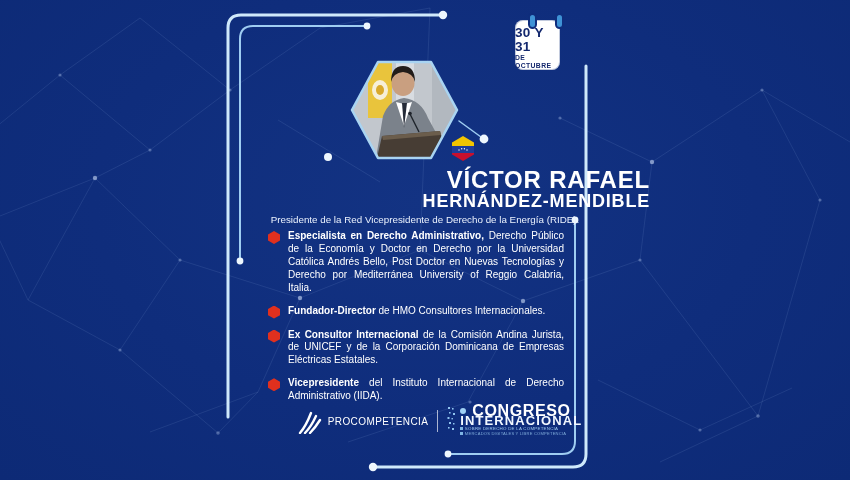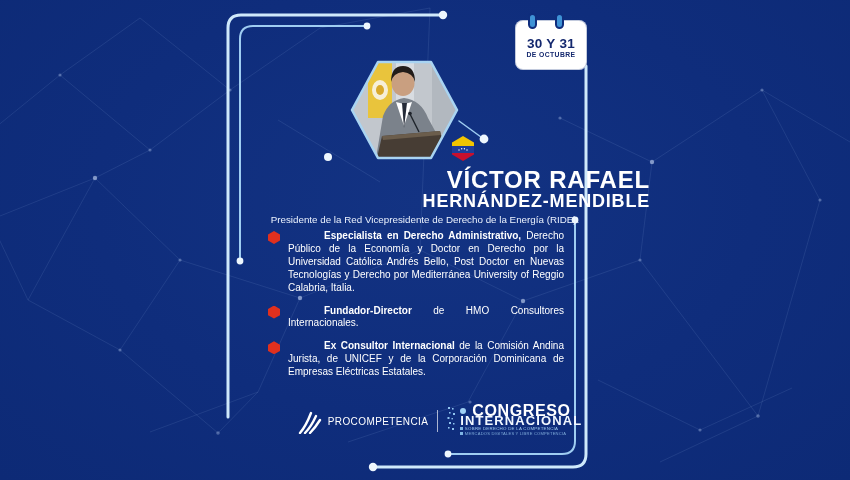--- a/index.html
+++ b/index.html
@@ -8,21 +8,21 @@
     background:radial-gradient(ellipse at 50% 42%, #133383 0%, #0f2d7c 55%, #0d2a76 100%);
     font-family:"Liberation Sans", sans-serif;
     -webkit-font-smoothing:antialiased;
   }
   .abs{position:absolute;}
   svg{display:block;}
 
   
   .calendar{left:515px;top:13px;width:62px;height:58px;}
   .cal-body{
-    position:absolute;left:0;top:7px;width:72px;height:50px;background:#ffffff;
+    position:absolute;left:0;top:7px;width:45px;height:50px;background:#ffffff;
     border-radius:8px;display:flex;flex-direction:column;align-items:center;justify-content:center;
     box-shadow:0 0 0 1px rgba(13,42,118,.25) inset;
   }
   .cal-ring{
     position:absolute;top:0;width:9px;height:16px;background:#3f93d6;border-radius:5px;
     border:2px solid #0f2d7c;box-sizing:border-box;
   }
   .cal-ring.r1{left:13px;} .cal-ring.r2{left:40px;}
   .cal-date{color:#14286e;font-weight:bold;font-size:13.5px;line-height:14px;letter-spacing:.3px;margin-top:6px;}
   .cal-month{color:#14286e;font-weight:bold;font-size:6.8px;line-height:8px;letter-spacing:.4px;}
@@ -36,21 +36,21 @@
   
   .creds{left:268px;top:230px;width:296px;display:flex;flex-direction:column;gap:10px;}
   .cred{display:flex;align-items:flex-start;}
   .hex-bullet{
     flex:0 0 auto;width:12px;height:13px;margin:1px 8px 0 0;background:#e0301e;
     clip-path:polygon(50% 0%,100% 26%,100% 74%,50% 100%,0% 74%,0% 26%);
   }
   .cred-text{
     margin:0;color:#ffffff;font-size:10px;line-height:12.9px;text-align:justify;width:276px;
   }
-  .cred-text b{font-weight:bold;margin-left:36px;}
+  .cred-text b{font-weight:bold;}
 
   
   .footer{left:290px;top:402px;width:300px;height:38px;display:flex;align-items:center;justify-content:center;gap:9px;}
   .procomp{display:flex;align-items:center;gap:4px;}
   .procomp-text{color:#fff;font-size:10px;letter-spacing:.4px;white-space:nowrap;}
   .procomp-text .pro{font-weight:normal;}
   .procomp-text .comp{font-weight:normal;text-align:center;}
   .logo-sep{width:1px;height:22px;background:rgba(255,255,255,.65);}
   .congreso{display:flex;align-items:flex-start;gap:3px;}
   .congreso-txt{display:flex;flex-direction:column;}
@@ -199,20 +199,24 @@
       <span class="hex-bullet"></span>
       <p class="cred-text"><b>Especialista en Derecho Administrativo,</b><span> Derecho Público de la Economía y Doctor en Derecho por la Universidad Católica Andrés Bello, Post Doctor en Nuevas Tecnologías y Derecho por Mediterránea University of Reggio Calabria, Italia.</span></p>
     </div>
     <div class="cred">
       <span class="hex-bullet"></span>
       <p class="cred-text"><b>Fundador-Director</b><span> de HMO Consultores Internacionales.</span></p>
     </div>
     <div class="cred">
       <span class="hex-bullet"></span>
       <p class="cred-text"><b>Ex Consultor Internacional</b><span> de la Comisión Andina Jurista, de UNICEF y de la Corporación Dominicana de Empresas Eléctricas Estatales.</span></p>
+    </div>
+    <div class="cred">
+      <span class="hex-bullet"></span>
+      <p class="cred-text"><b>Vicepresidente</b><span> del Instituto Internacional de Derecho Administrativo (IIDA).</span></p>
     </div>
   </div>
 
   <div class="abs footer">
     <div class="procomp">
       <svg width="26" height="26" viewBox="0 0 26 26">
         <g stroke="#ffffff" stroke-width="2.4" stroke-linecap="round" fill="none">
           <path d="M2 25 Q8 18 13 5"></path>
           <path d="M7 25 Q13 19 18 8"></path>
           <path d="M12 25 Q17 20 22 12"></path>

